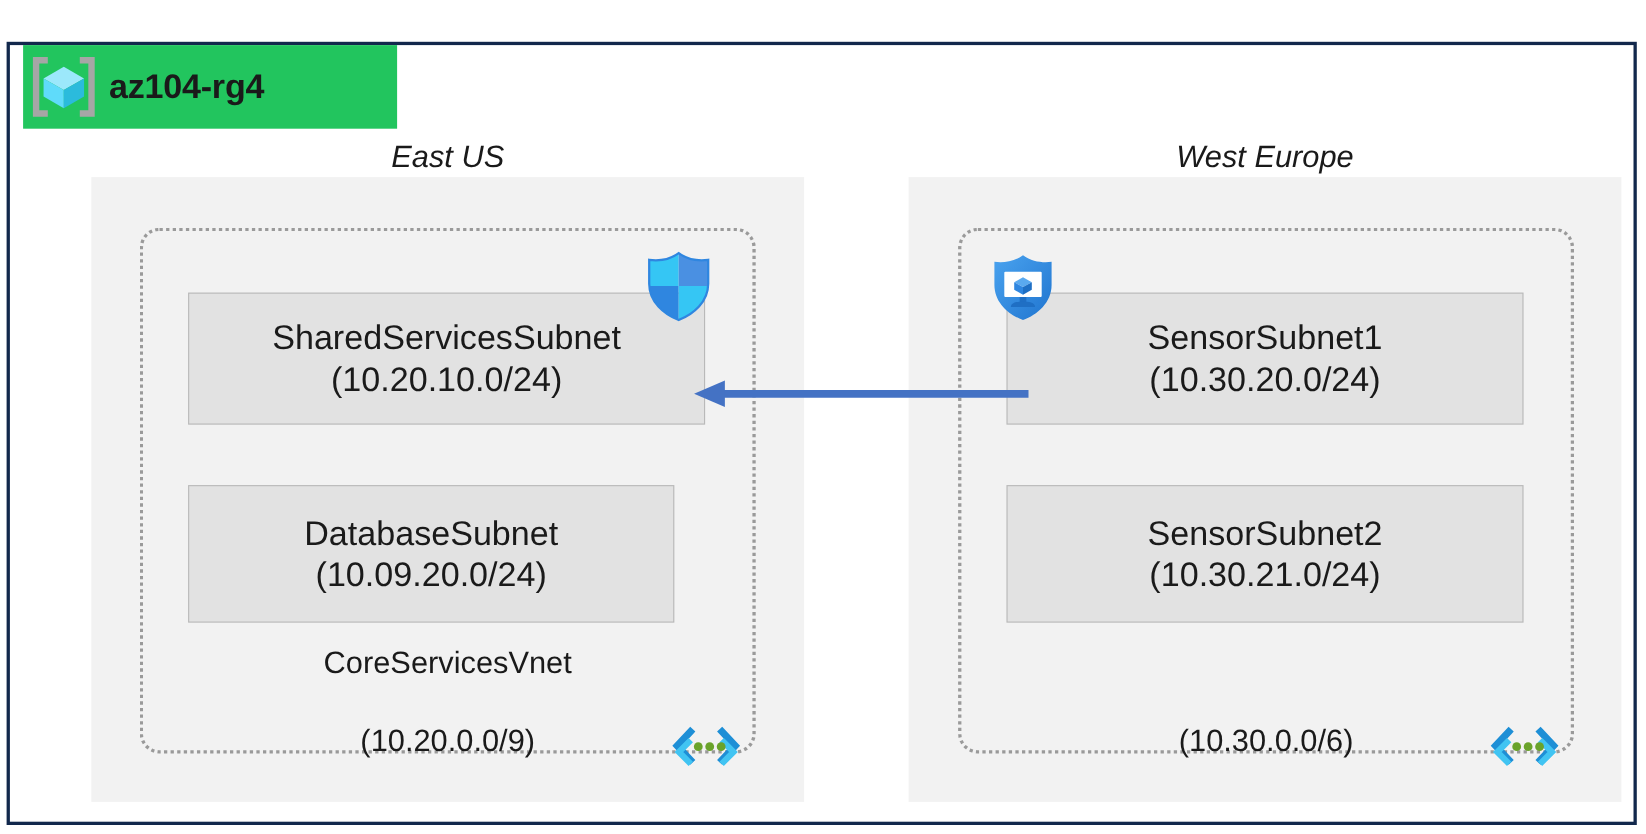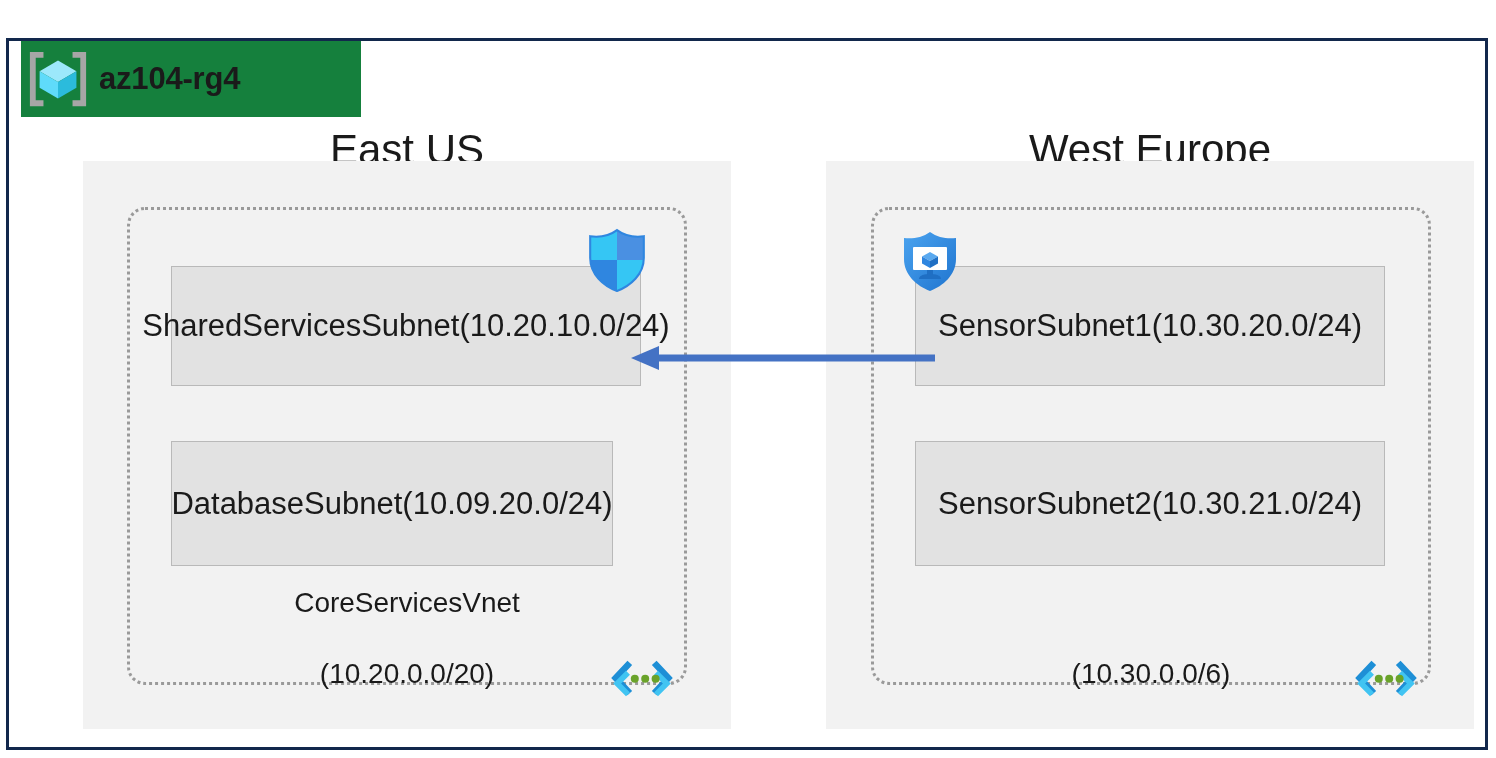--- a/index.html
+++ b/index.html
@@ -26,21 +26,21 @@
     box-sizing: border-box;
     background: #ffffff;
   }
   
   #rg-title-cutout {
     position: absolute;
     left: 12px;
     top: 0px;
     width: 340px;
     height: 76px;
-    background: #15803d;
+    background: #22c55e;
     display: flex;
     align-items: center;
     gap: 10px;
     padding-left: 6px;
     box-sizing: border-box;
   }
   #rg-title-text {
     font-size: 31px;
     font-weight: bold;
     color: #1a1a1a;
@@ -53,25 +53,26 @@
   .icon-nsg { width: 66px; height: 66px; display:block; }
   .icon-vmshield { width: 64px; height: 64px; display:block; }
   .icon-vnet { width: 64px; height: 40px; display:block; }
 
   
   .region {
     position: absolute;
     top: 88px;
   }
   .region-label {
-    font-size: 42px;
+    font-size: 28px;
     color: #1a1a1a;
     text-align: center;
     line-height: 1;
     white-space: nowrap;
+    font-style: italic;
   }
   .region-box {
     position: absolute;
     background: #f2f2f2;
   }
 
   
   .vnet-box {
     position: absolute;
     border: 3px dotted #9a9a9a;
@@ -94,20 +95,21 @@
     bottom: -16px;
   }
 
   
   .subnet-box {
     position: absolute;
     background: #e2e2e2;
     border: 1px solid #b9b9b9;
     box-sizing: border-box;
     display: flex;
+    flex-direction: column;
     align-items: center;
     justify-content: center;
   }
   .subnet-name, .subnet-cidr {
     font-size: 31px;
     color: #1a1a1a;
     line-height: 1.22;
     white-space: nowrap;
   }
 
@@ -153,21 +155,21 @@
   <div class="region" style="left:74px; width:648px;">
     <div class="region-label">East US</div>
   </div>
 
   <div class="region-box" style="left:74px; top:120px; width:648px; height:568px;"></div>
 
   <div class="vnet-box" style="left:118px; top:166px; width:560px; height:478px;">
 
     <div class="vnet-label" style="top:340px;">
       <span>CoreServicesVnet</span><br>
-      <span>(10.20.0.0/20)</span>
+      <span>(10.20.0.0/9)</span>
     </div>
 
     <div class="vnet-icon-wrap">
       <svg class="icon-vnet" viewBox="0 0 80 50" xmlns="http://www.w3.org/2000/svg">
         <path d="M22 9 L7 25 L22 41" fill="none" stroke="#1e8fd6" stroke-width="8" stroke-linecap="square"></path>
         <path d="M22 9 L7 25 L22 41" fill="none" stroke="#41c4f2" stroke-width="8" stroke-linecap="square" transform="translate(0,6)" opacity="0"></path>
         <path d="M20 14 L9 25 L20 36" fill="none" stroke="#41c4f2" stroke-width="7" stroke-linecap="square" transform="translate(0,7)"></path>
         <path d="M58 9 L73 25 L58 41" fill="none" stroke="#1e8fd6" stroke-width="8" stroke-linecap="square"></path>
         <path d="M60 14 L71 25 L60 36" fill="none" stroke="#41c4f2" stroke-width="7" stroke-linecap="square" transform="translate(0,7)"></path>
         <circle cx="31" cy="26" r="5" fill="#6aa32a"></circle>

